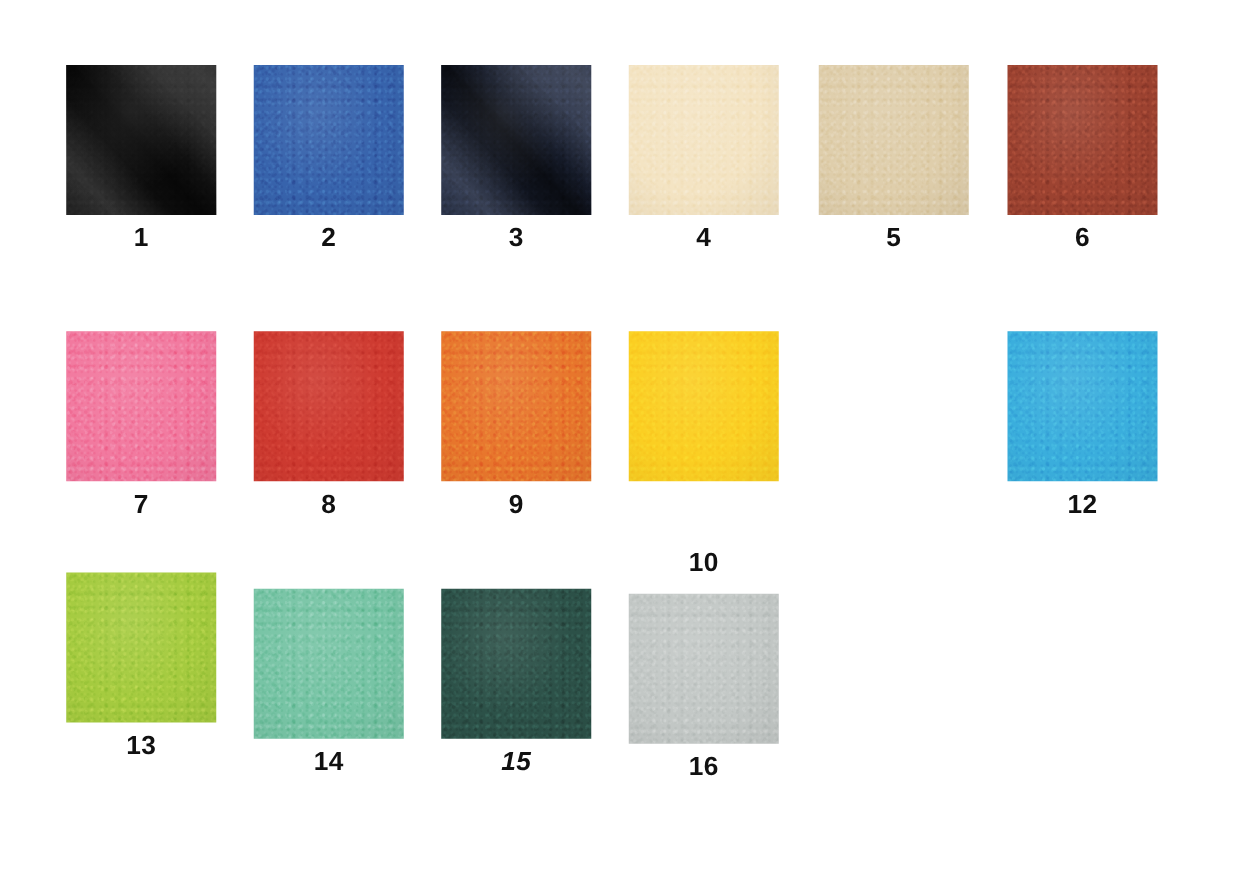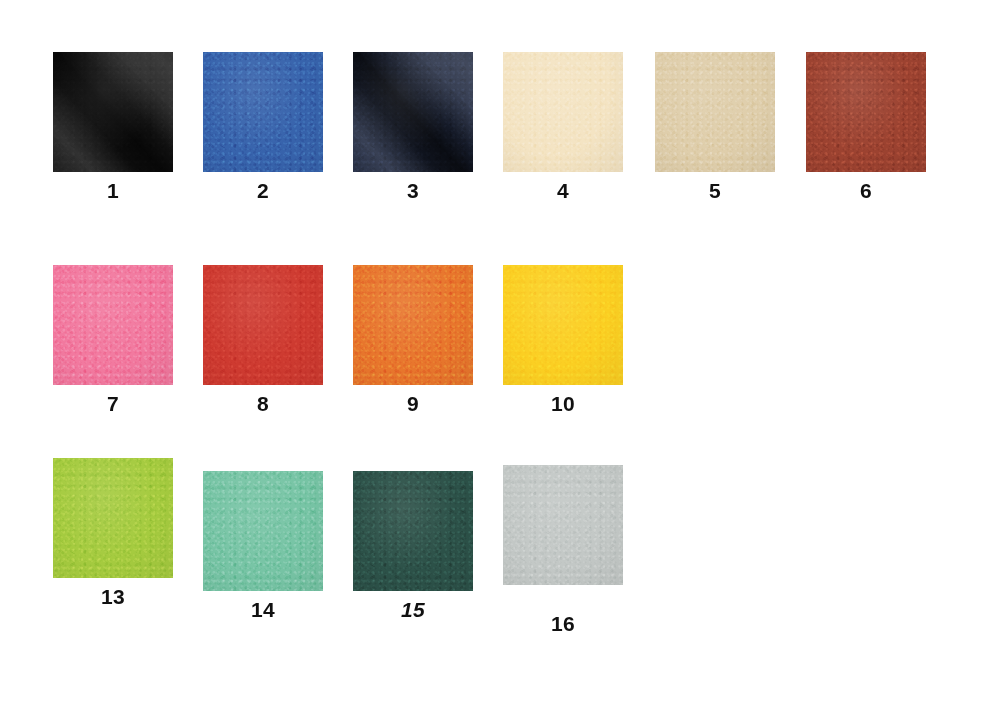--- a/index.html
+++ b/index.html
@@ -176,27 +176,35 @@
       <div class="swatch-label">8</div>
     </div>
     <div class="swatch-cell" style="left: 353px; top: 265px;">
       <div class="swatch-chip" title="orange" style="background-color: rgb(232, 118, 44);">
         <div class="grain"></div>
         <div class="grain-fine"></div>
         <div class="sheen"></div>
       </div>
       <div class="swatch-label">9</div>
     </div>
-    <div class="swatch-cell" style="left: 503px; top: 265px;">
+    <div class="swatch-cell" style="left: 503px; top: 265px; gap: 47px;">
       <div class="swatch-chip" title="yellow" style="background-color: rgb(251, 207, 34);">
         <div class="grain"></div>
         <div class="grain-fine"></div>
         <div class="sheen"></div>
       </div>
       <div class="swatch-label">10</div>
+    </div>
+    <div class="swatch-cell" style="left: 806px; top: 265px;">
+      <div class="swatch-chip" title="sky-blue" style="background-color: rgb(58, 174, 221);">
+        <div class="grain"></div>
+        <div class="grain-fine"></div>
+        <div class="sheen"></div>
+      </div>
+      <div class="swatch-label">12</div>
     </div>
     <div class="swatch-cell" style="left: 53px; top: 458px;">
       <div class="swatch-chip" title="lime-green" style="background-color: rgb(165, 203, 63);">
         <div class="grain"></div>
         <div class="grain-fine"></div>
         <div class="sheen"></div>
       </div>
       <div class="swatch-label">13</div>
     </div>
     <div class="swatch-cell" style="left: 203px; top: 471px; align-items: flex-end;">
@@ -208,21 +216,21 @@
       <div class="swatch-label">14</div>
     </div>
     <div class="swatch-cell" style="left: 353px; top: 471px; font-style: italic;">
       <div class="swatch-chip" title="forest-green" style="background-color: rgb(44, 81, 72);">
         <div class="grain"></div>
         <div class="grain-fine"></div>
         <div class="sheen"></div>
       </div>
       <div class="swatch-label">15</div>
     </div>
-    <div class="swatch-cell" style="left: 503px; top: 465px; gap: 20px;">
+    <div class="swatch-cell" style="left: 503px; top: 475px;">
       <div class="swatch-chip" title="light-grey" style="background-color: rgb(195, 200, 198);">
         <div class="grain"></div>
         <div class="grain-fine"></div>
         <div class="sheen"></div>
       </div>
       <div class="swatch-label">16</div>
     </div>
   </div>
 
 </body></html>

